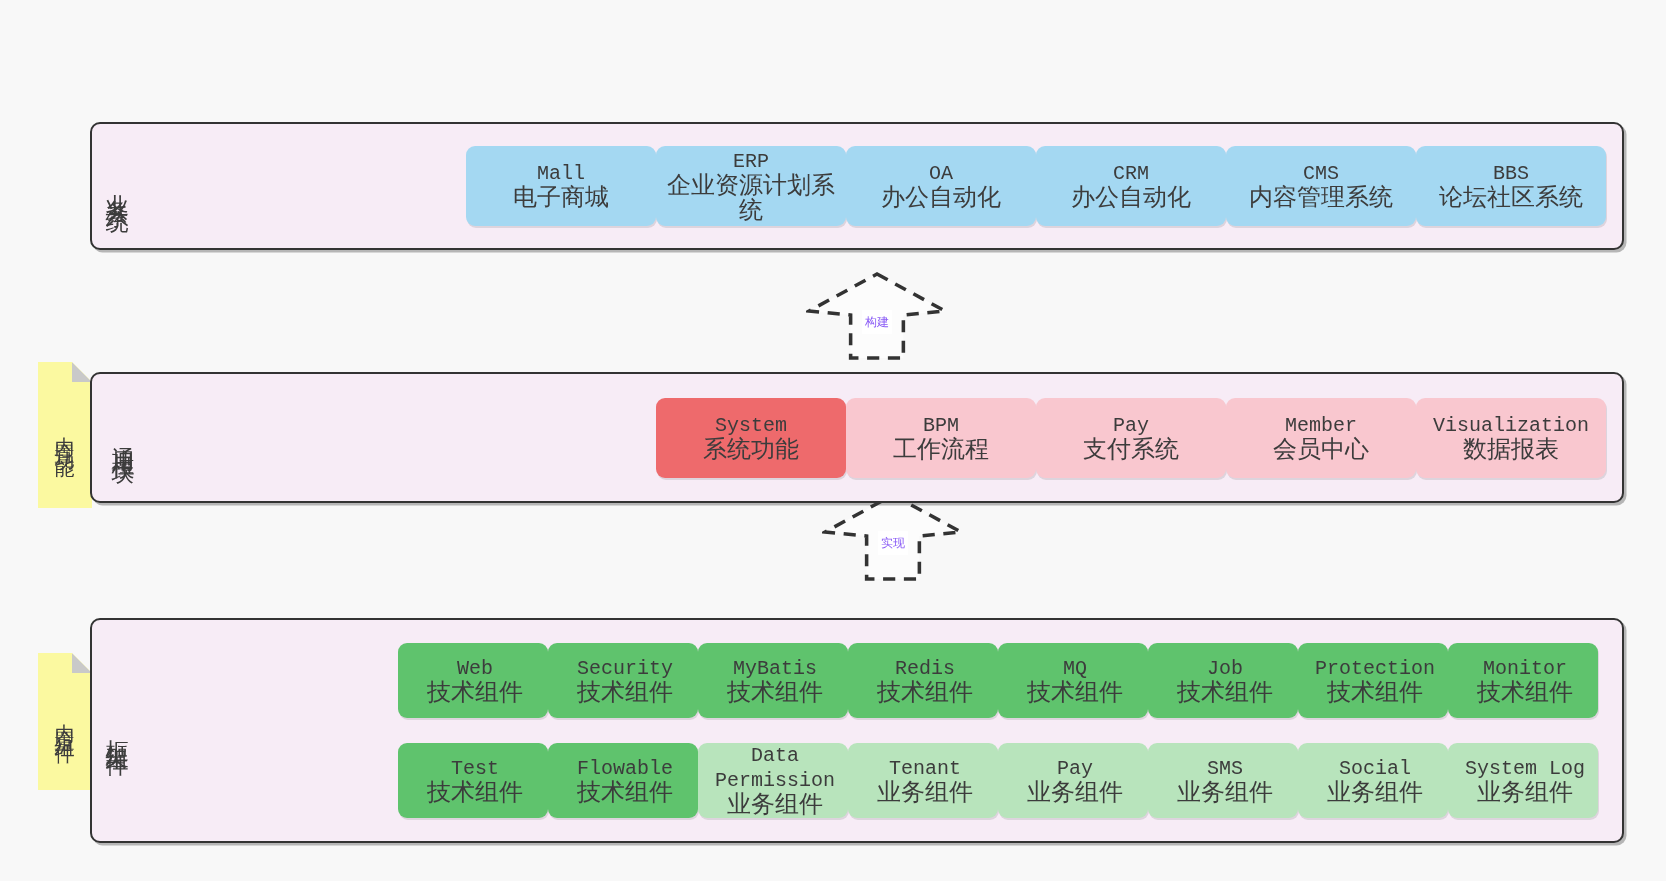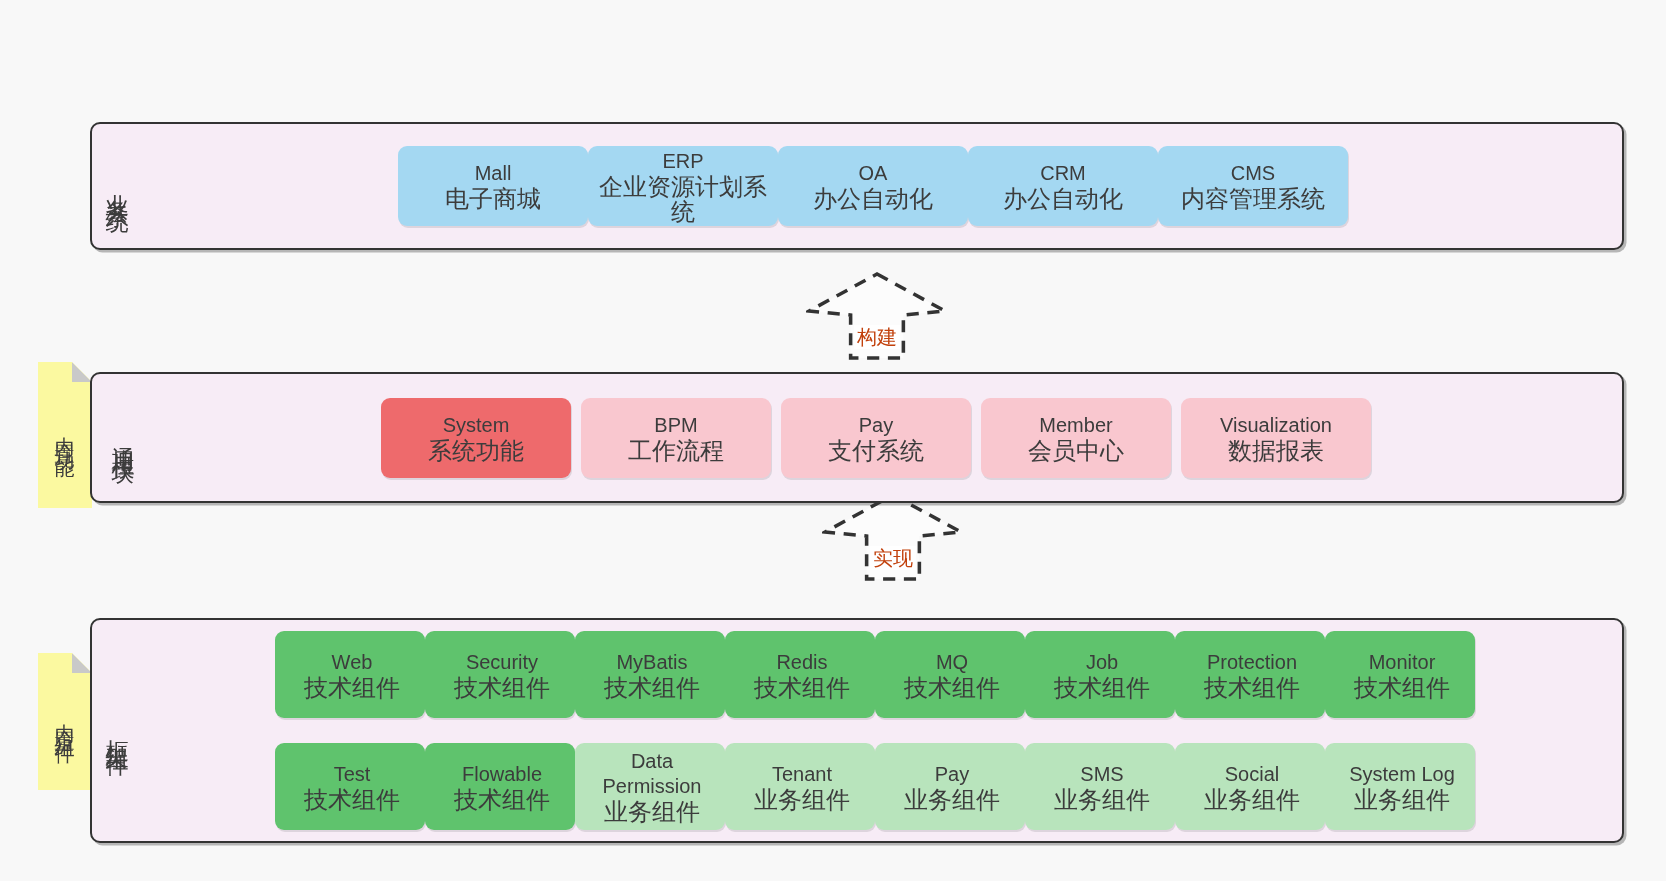--- a/index.html
+++ b/index.html
@@ -25,35 +25,35 @@
     display:flex;align-items:center;justify-content:center;
   }
   .v-text{
     writing-mode:vertical-rl;text-orientation:upright;
     font-size:23px;letter-spacing:5px;color:#3c3c3c;line-height:1;
   }
   .band-content{
     flex:1;display:flex;flex-direction:column;justify-content:center;
     gap:25px;padding-right:16px;min-width:0;
   }
-  .box-row{display:flex;justify-content:center;}
+  .box-row{display:flex;justify-content:flex-end;font-family:Liberation Mono, monospace;}
   .band-framework .box-row{padding-left:12px;padding-right:8px;}
   .box{
     box-sizing:border-box;border-radius:9px;
     display:flex;flex-direction:column;align-items:center;justify-content:center;
     text-align:center;padding:2px 10px;
     box-shadow:1px 2px 0 rgba(0,0,0,.10);
   }
   .band-business .box,.band-modules .box{width:190px;height:80px;flex:0 0 auto;}
-  .band-framework .box{width:150px;height:87px;flex:0 0 auto;padding-left:14px;}
+  .band-framework .box{width:150px;height:75px;flex:0 0 auto;padding-left:14px;}
   .box .en{font-size:20px;line-height:25px;}
   .box .cn{font-size:24px;line-height:25px;}
   .c-blue{background:var(--c-blue,#a4d8f2);}
   .c-red{background:var(--c-red,#ee6a6c);}
-  .c-pink{background:var(--c-pink,#f9c7cf);margin-left:10px;}
+  .c-pink{background:var(--c-pink,#f9c7cf);}
   .c-green{background:var(--c-green,#5fc36d);}
   .c-light_green{background:var(--c-light_green,#b8e4bc);}
 
   .sticky{
     position:absolute;left:38px;width:54px;z-index:1;
     background:var(--sticky-bg,#fbf9a0);
     clip-path:polygon(0 0,calc(100% - 20px) 0,100% 20px,100% 100%,0 100%);
     display:flex;align-items:center;justify-content:center;
   }
   .sticky::before{
@@ -63,22 +63,22 @@
   .sticky-1{top:362px;height:146px;}
   .sticky-2{top:653px;height:137px;}
   .sticky .v-text{font-size:20px;letter-spacing:7px;}
 
   .up-arrow{position:absolute;width:142px;height:90px;z-index:1;}
   .arrow-1{left:806px;top:271px;}
   .arrow-2{left:822px;top:492px;text-align:right;}
   .up-arrow svg{display:block;width:142px;height:90px;}
   .arrow-label{
     position:absolute;left:50%;top:39px;transform:translateX(-50%);
-    background:#ffffff;padding:0 3px;font-size:20px;color:#c2410c;
-    white-space:nowrap;line-height:24px;margin-top:15px;
+    background:#ffffff;padding:0 3px;font-size:12px;color:#8b5cf6;
+    white-space:nowrap;line-height:24px;
   }
 </style>
 </head>
 <body>
 
 <div class="band band-business">
   <div class="band-label">
     <span class="v-text">业务系统</span>
   </div>
   <div class="band-content">
@@ -96,20 +96,24 @@
           <div class="cn">办公自动化</div>
         </div>
         <div class="box c-blue">
           <div class="en">CRM</div>
           <div class="cn">办公自动化</div>
         </div>
         <div class="box c-blue">
           <div class="en">CMS</div>
           <div class="cn">内容管理系统</div>
         </div>
+        <div class="box c-blue">
+          <div class="en">BBS</div>
+          <div class="cn">论坛社区系统</div>
+        </div>
       </div>
     </div>
 </div>
 
 <div class="up-arrow arrow-1">
   <svg viewBox="0 0 140 90" preserveAspectRatio="none">
     <path d="M70 3 L137 40 L96 44 L96 87 L44 87 L44 44 L3 40 Z" fill="#fcfcfc" stroke="#333333" stroke-width="3.5" stroke-dasharray="12 8.5" stroke-linejoin="miter"></path>
   </svg>
   <span class="arrow-label">构建</span>
 </div>

